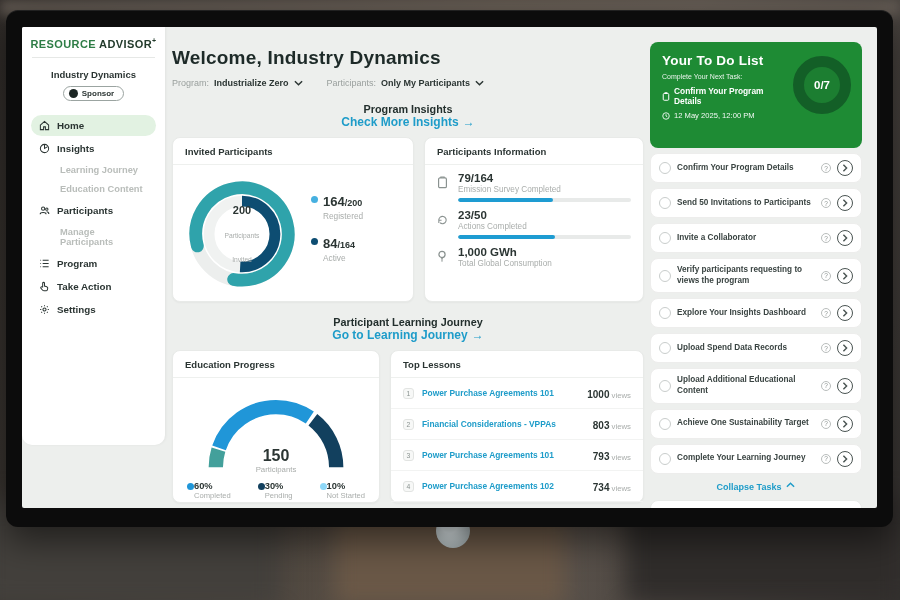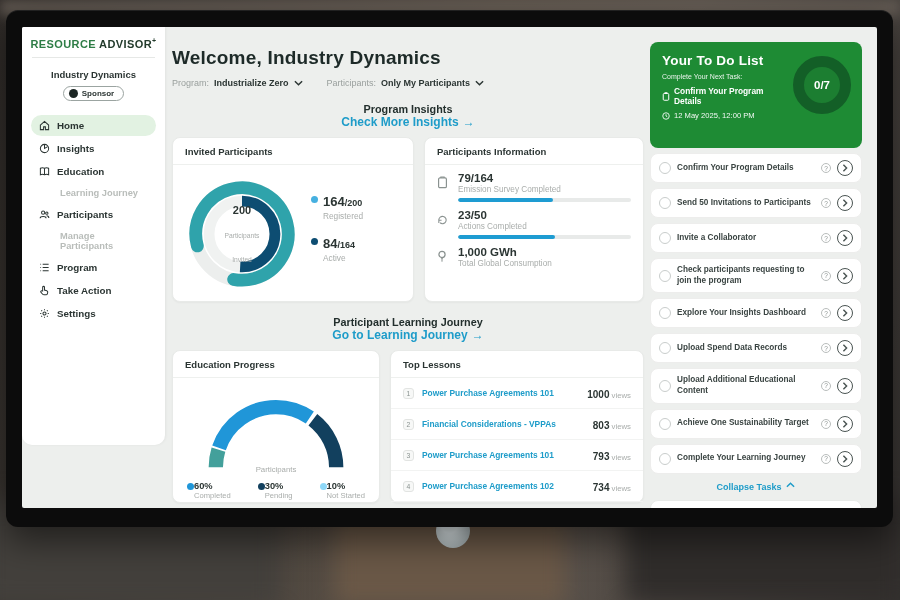--- a/index.html
+++ b/index.html
@@ -152,28 +152,22 @@
             </svg>
         <span>Home</span>
       </div>
       <div class="nav-item">
         <svg width="11" height="11" viewBox="0 0 24 24" fill="none" stroke="#2b3533" stroke-width="2.2">
               <circle cx="12" cy="12" r="9"></circle>
               <path d="M12 3 V12 L19 8"></path>
             </svg>
         <span>Insights</span>
       </div>
-      <div class="nav-item">
-        <svg width="11" height="11" viewBox="0 0 24 24" fill="none" stroke="#2b3533" stroke-width="2.2">
-              <path d="M3 5 C6 3.5 9 3.5 12 5 C15 3.5 18 3.5 21 5 V19 C18 17.5 15 17.5 12 19 C9 17.5 6 17.5 3 19 Z"></path>
-              <path d="M12 5 V19"></path>
-            </svg>
-        <span>Education</span>
-      </div>
       <div class="nav-sub">Learning Journey</div>
+      <div class="nav-sub">Education Content</div>
       <div class="nav-item">
         <svg width="11" height="11" viewBox="0 0 24 24" fill="none" stroke="#2b3533" stroke-width="2.2">
               <circle cx="9" cy="8" r="3.5"></circle>
               <path d="M2.5 20 C2.5 15.5 15.5 15.5 15.5 20"></path>
               <circle cx="17" cy="9" r="2.6"></circle>
               <path d="M16.5 14.5 C20 14.5 21.5 17 21.5 19.5"></path>
             </svg>
         <span>Participants</span>
       </div>
       <div class="nav-sub">Manage Participants</div>
@@ -326,20 +320,21 @@
 
       <div class="card card-edu">
         <div class="card-head">Education Progress</div>
         <div class="gauge-wrap">
           <svg width="160" height="86" viewBox="0 0 160 90">
             <path d="M 17 83 A 63 63 0 0 1 143 83" pathLength="100" fill="none" stroke="#43a09b" stroke-width="15" stroke-dasharray="9.5 1000" stroke-dashoffset="0"></path>
             <path d="M 17 83 A 63 63 0 0 1 143 83" pathLength="100" fill="none" stroke="#2096d8" stroke-width="15" stroke-dasharray="58.5 1000" stroke-dashoffset="-10.5"></path>
             <path d="M 17 83 A 63 63 0 0 1 143 83" pathLength="100" fill="none" stroke="#12405e" stroke-width="15" stroke-dasharray="29 1000" stroke-dashoffset="-71"></path>
           </svg>
           <div class="gauge-center">
+            <div class="v">150</div>
             <div class="l">Participants</div>
           </div>
         </div>
         <div class="edu-legend">
           <div class="edu-leg-item">
             <span class="d" style="background:#2096d8;"></span>
             <div>
                   <div class="p">60%</div>
             <div class="t">Completed</div>
                 </div>
@@ -442,21 +437,21 @@
       <span class="task-lab">Invite a Collaborator</span>
       <span class="info-i">?</span>
       <span class="go">
             <svg width="6" height="8" viewBox="0 0 6 10" fill="none" stroke="#4a5452" stroke-width="1.8">
               <path d="M1 1 L5 5 L1 9"></path>
             </svg>
           </span>
     </div>
     <div class="task-row">
       <span class="chk"></span>
-      <span class="task-lab">Check participants requesting to join the program</span>
+      <span class="task-lab">Verify participants requesting to views the program</span>
       <span class="info-i">?</span>
       <span class="go">
             <svg width="6" height="8" viewBox="0 0 6 10" fill="none" stroke="#4a5452" stroke-width="1.8">
               <path d="M1 1 L5 5 L1 9"></path>
             </svg>
           </span>
     </div>
     <div class="task-row">
       <span class="chk"></span>
       <span class="task-lab">Explore Your Insights Dashboard</span>

